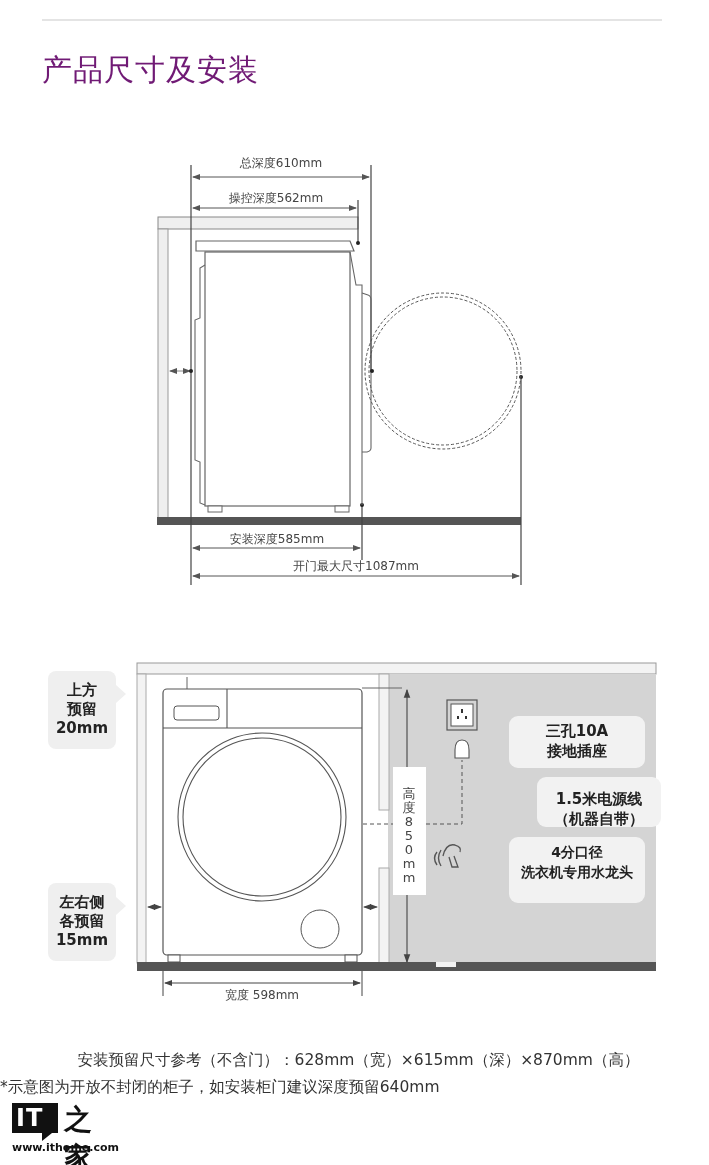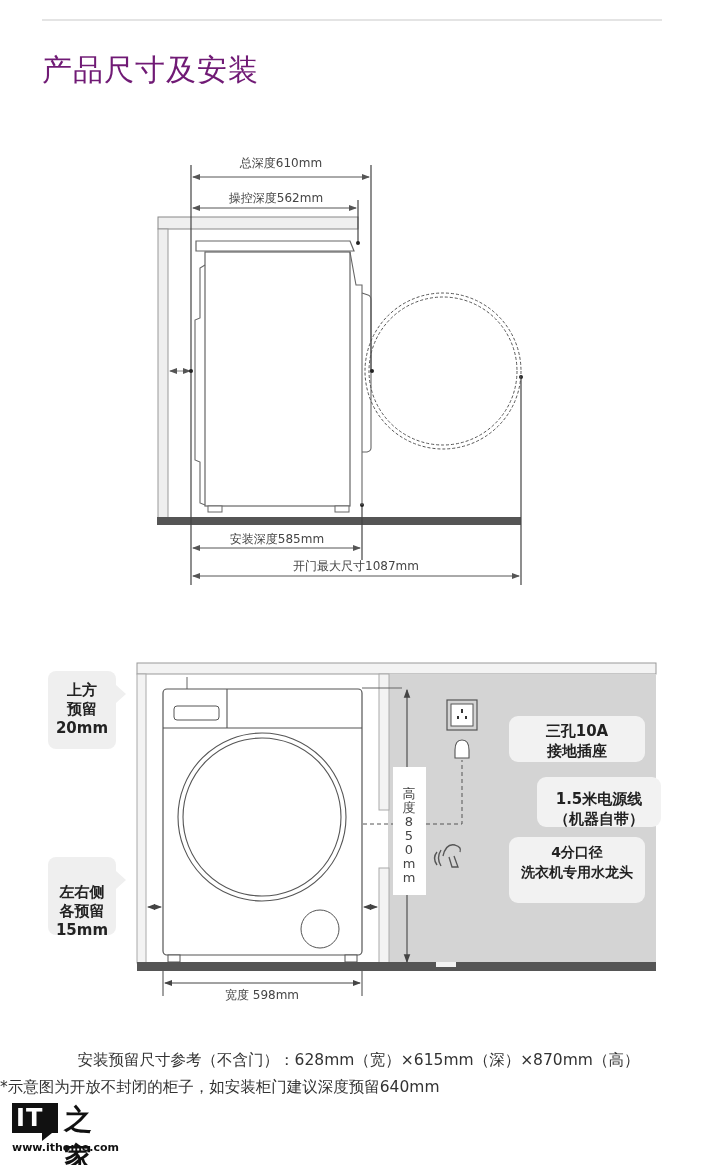--- a/index.html
+++ b/index.html
@@ -145,27 +145,27 @@
     <text class="svgtext" x="409" y="868" font-size="13" text-anchor="middle">m</text>
     <text class="svgtext" x="409" y="882" font-size="13" text-anchor="middle">m</text>
   </g>
 </svg>
 
 <div class="callout" style="left:48px; top:671px; width:68px; height:78px; padding-top:10px; box-sizing:border-box;">
   <div>上方</div>
   <div>预留</div>
   <div>20mm</div>
 </div>
-<div class="callout" style="left:48px; top:857px; width:68px; height:78px; padding-top:26px; box-sizing:border-box;">
+<div class="callout" style="left:48px; top:883px; width:68px; height:78px; padding-top:10px; box-sizing:border-box;">
   <div>左右侧</div>
   <div>各预留</div>
   <div>15mm</div>
 </div>
 
-<div class="infobox" style="left:509px; top:716px; width:136px; height:46px; padding-top:5px; box-sizing:border-box;">
+<div class="infobox" style="left:509px; top:716px; width:136px; height:52px; padding-top:5px; box-sizing:border-box;">
   <div>三孔10A</div>
   <div>接地插座</div>
 </div>
 <div class="infobox" style="left:509px; top:777px; width:124px; height:50px; padding-top:12px; box-sizing:border-box;margin-left:28px;">
   <div>1.5米电源线</div>
   <div>（机器自带）</div>
 </div>
 <div class="infobox" style="left:509px; top:837px; width:136px; height:66px; padding-top:5px; box-sizing:border-box; font-size:14px;">
   <div>4分口径</div>
   <div>洗衣机专用水龙头</div>

